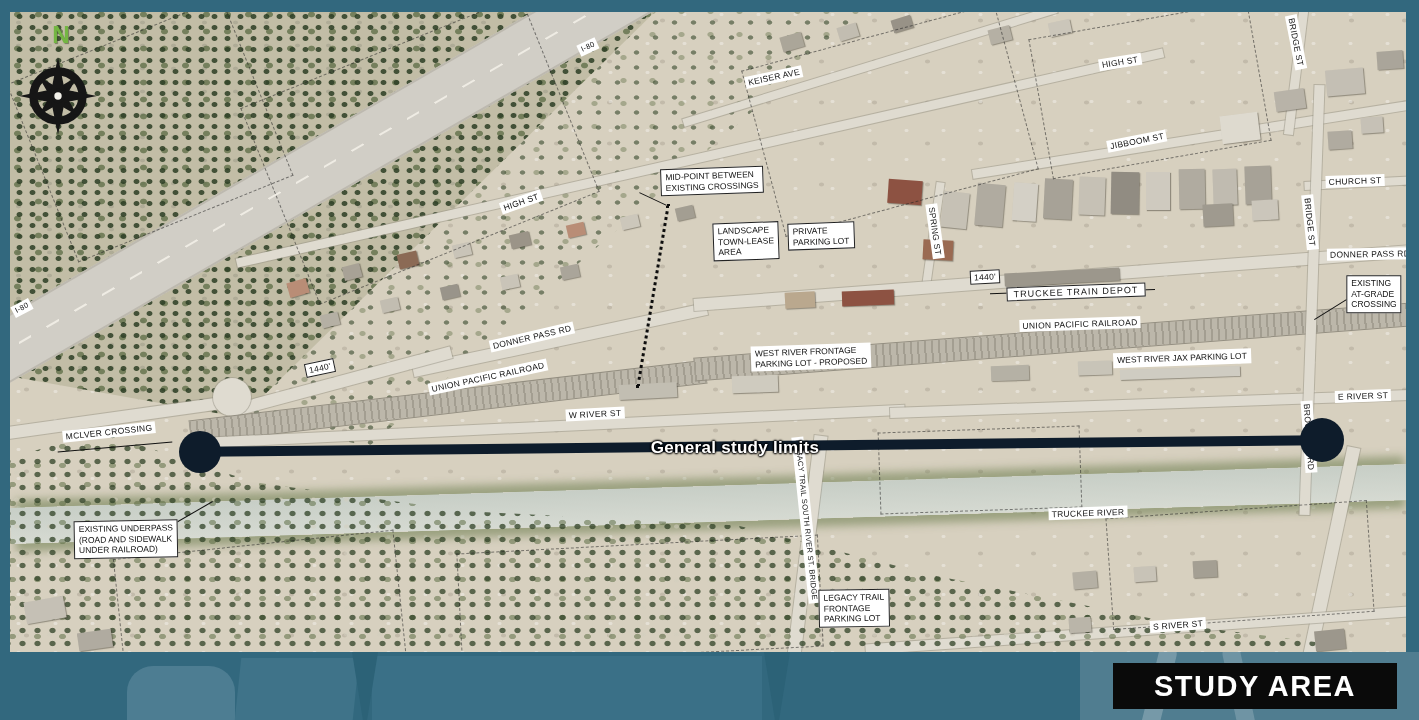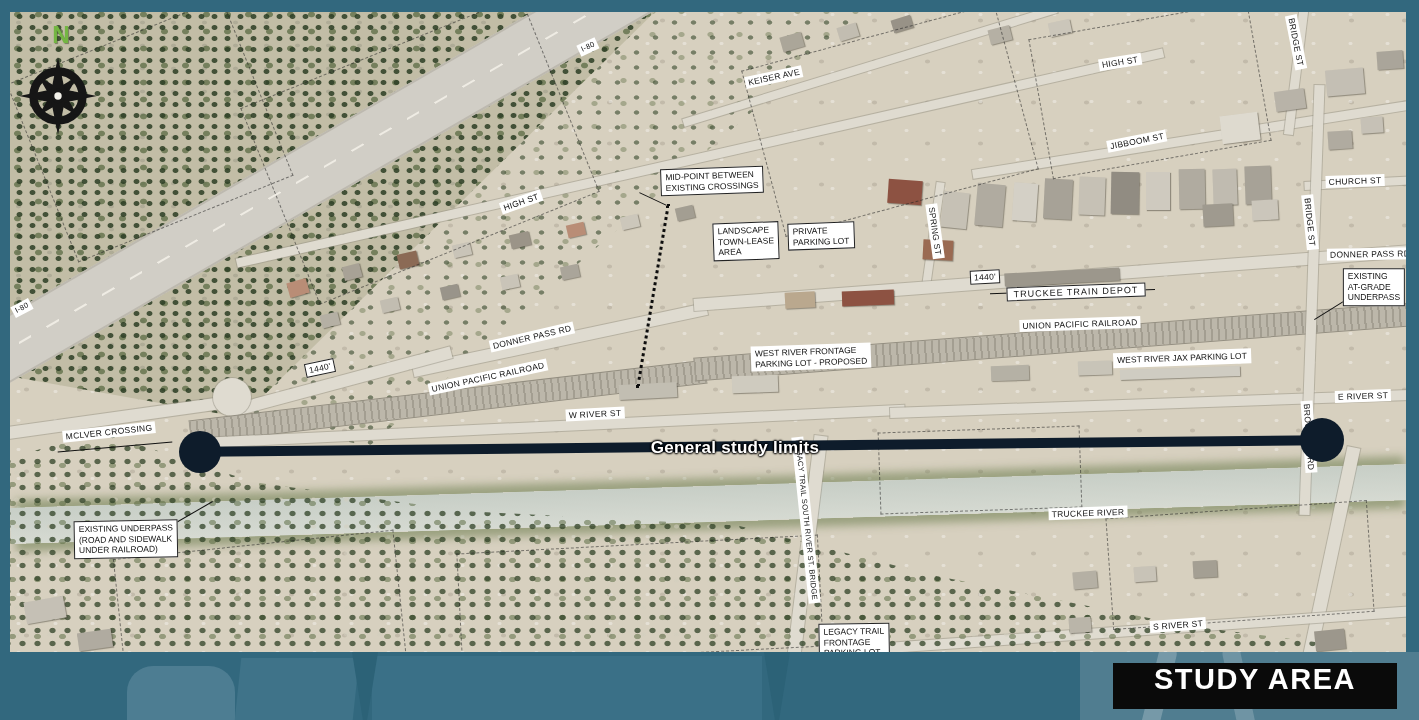--- a/index.html
+++ b/index.html
@@ -78,21 +78,21 @@
     font-size:24px;font-weight:bold;z-index:45;text-shadow:1px 1px 1px rgba(40,60,20,.5);}
 
   
   .frame{position:absolute;background:#32687e;z-index:60;}
   #frame-top{left:0;top:0;width:1419px;height:12px;}
   #frame-left{left:0;top:0;width:10px;height:720px;}
   #frame-right{left:1406px;top:0;width:13px;height:720px;}
   #footer{left:0;top:652px;width:1419px;height:68px;overflow:hidden;}
   .fshape{position:absolute;}
   #badge{position:absolute;left:1113px;top:11px;width:284px;height:46px;
-    display:flex;align-items:flex-start;justify-content:center;z-index:65;}
+    display:flex;align-items:center;justify-content:center;z-index:65;}
   #badge span{font-size:29px;font-weight:bold;letter-spacing:1.5px;white-space:nowrap;}
 </style>
 </head>
 <body>
 
 <div id="stage">
 
   <div id="map">
     <div class="trees trees-nw"></div>
     <div class="trees trees-nw2"></div>
@@ -226,31 +226,31 @@
   </div>
   <div class="callout" style="left:746px;top:241px;--r:-2deg">
     <div>LANDSCAPE</div>
     <div>TOWN-LEASE</div>
     <div>AREA</div>
   </div>
   <div class="callout" style="left:821px;top:236px;--r:-2deg">
     <div>PRIVATE</div>
     <div>PARKING LOT</div>
   </div>
-  <div class="callout" style="left:1374px;top:287px;--r:0deg">
+  <div class="callout" style="left:1374px;top:294px;--r:0deg">
     <div>EXISTING</div>
     <div>AT-GRADE</div>
-    <div>UNDERPASS</div>
+    <div>CROSSING</div>
   </div>
   <div class="callout" style="left:126px;top:539px;--r:-1deg">
     <div>EXISTING UNDERPASS</div>
     <div>(ROAD AND SIDEWALK</div>
     <div>UNDER RAILROAD)</div>
   </div>
-  <div class="callout" style="left:854px;top:642px;--r:-1deg">
+  <div class="callout" style="left:854px;top:608px;--r:-1deg">
     <div>LEGACY TRAIL</div>
     <div>FRONTAGE</div>
     <div>PARKING LOT</div>
   </div>
   <div class="callout noborder" style="left:811px;top:357px;--r:-2deg">
     <div>WEST RIVER FRONTAGE</div>
     <div>PARKING LOT - PROPOSED</div>
   </div>
   <div class="callout noborder" style="left:1182px;top:358px;--r:-2deg">
     <div>WEST RIVER JAX PARKING LOT</div>

